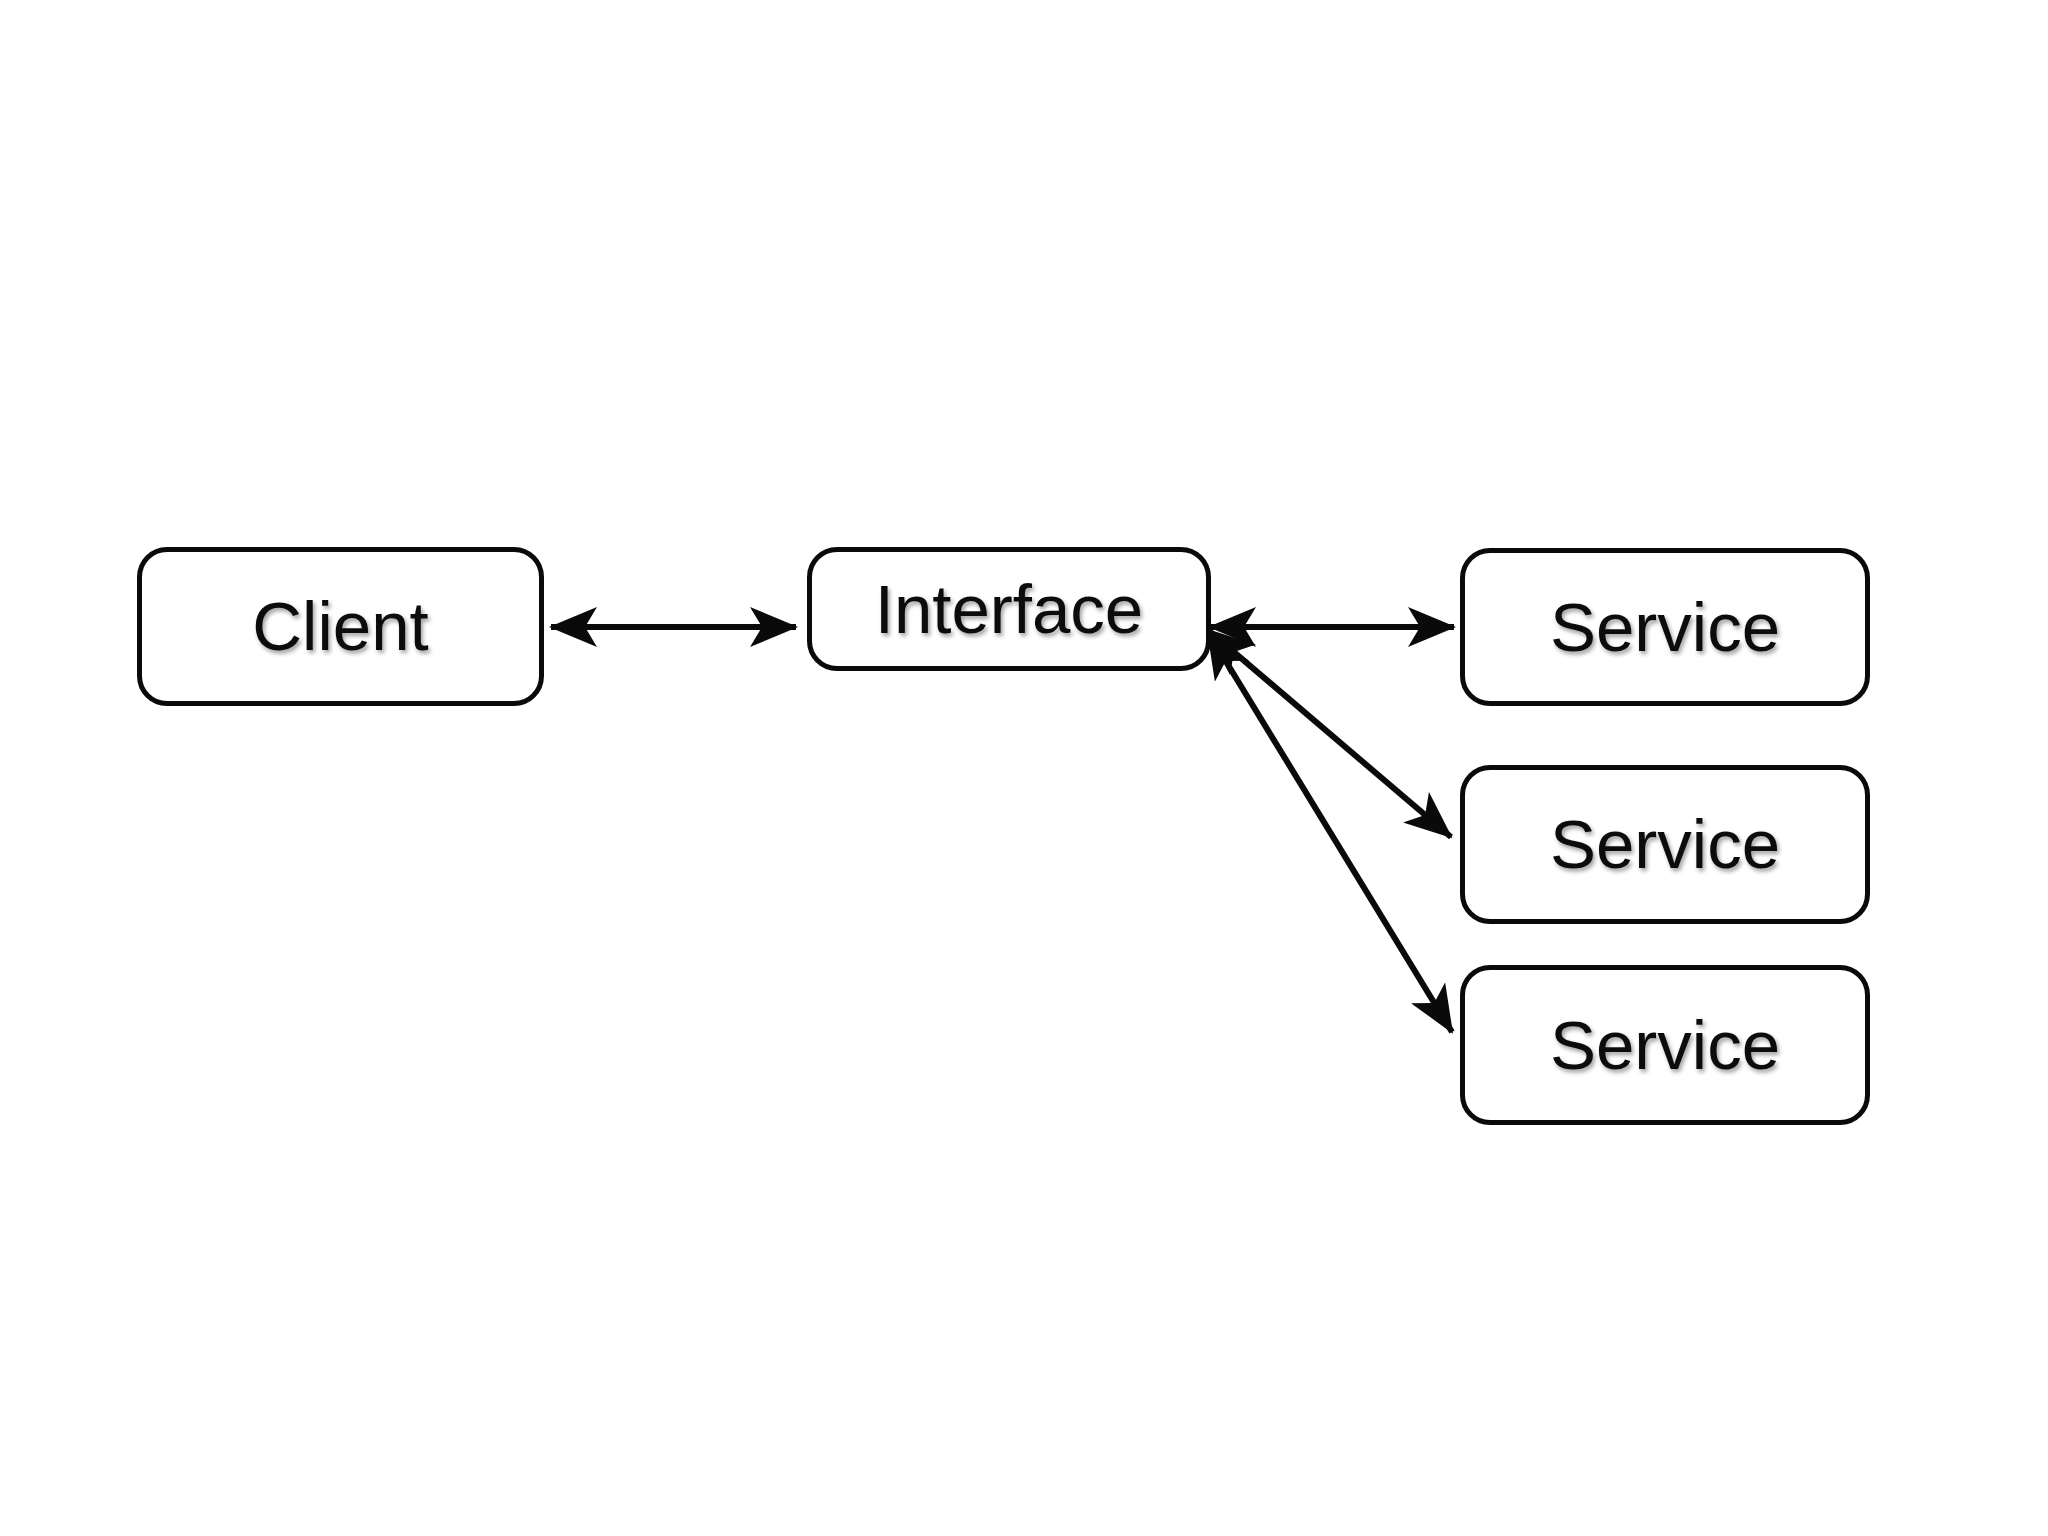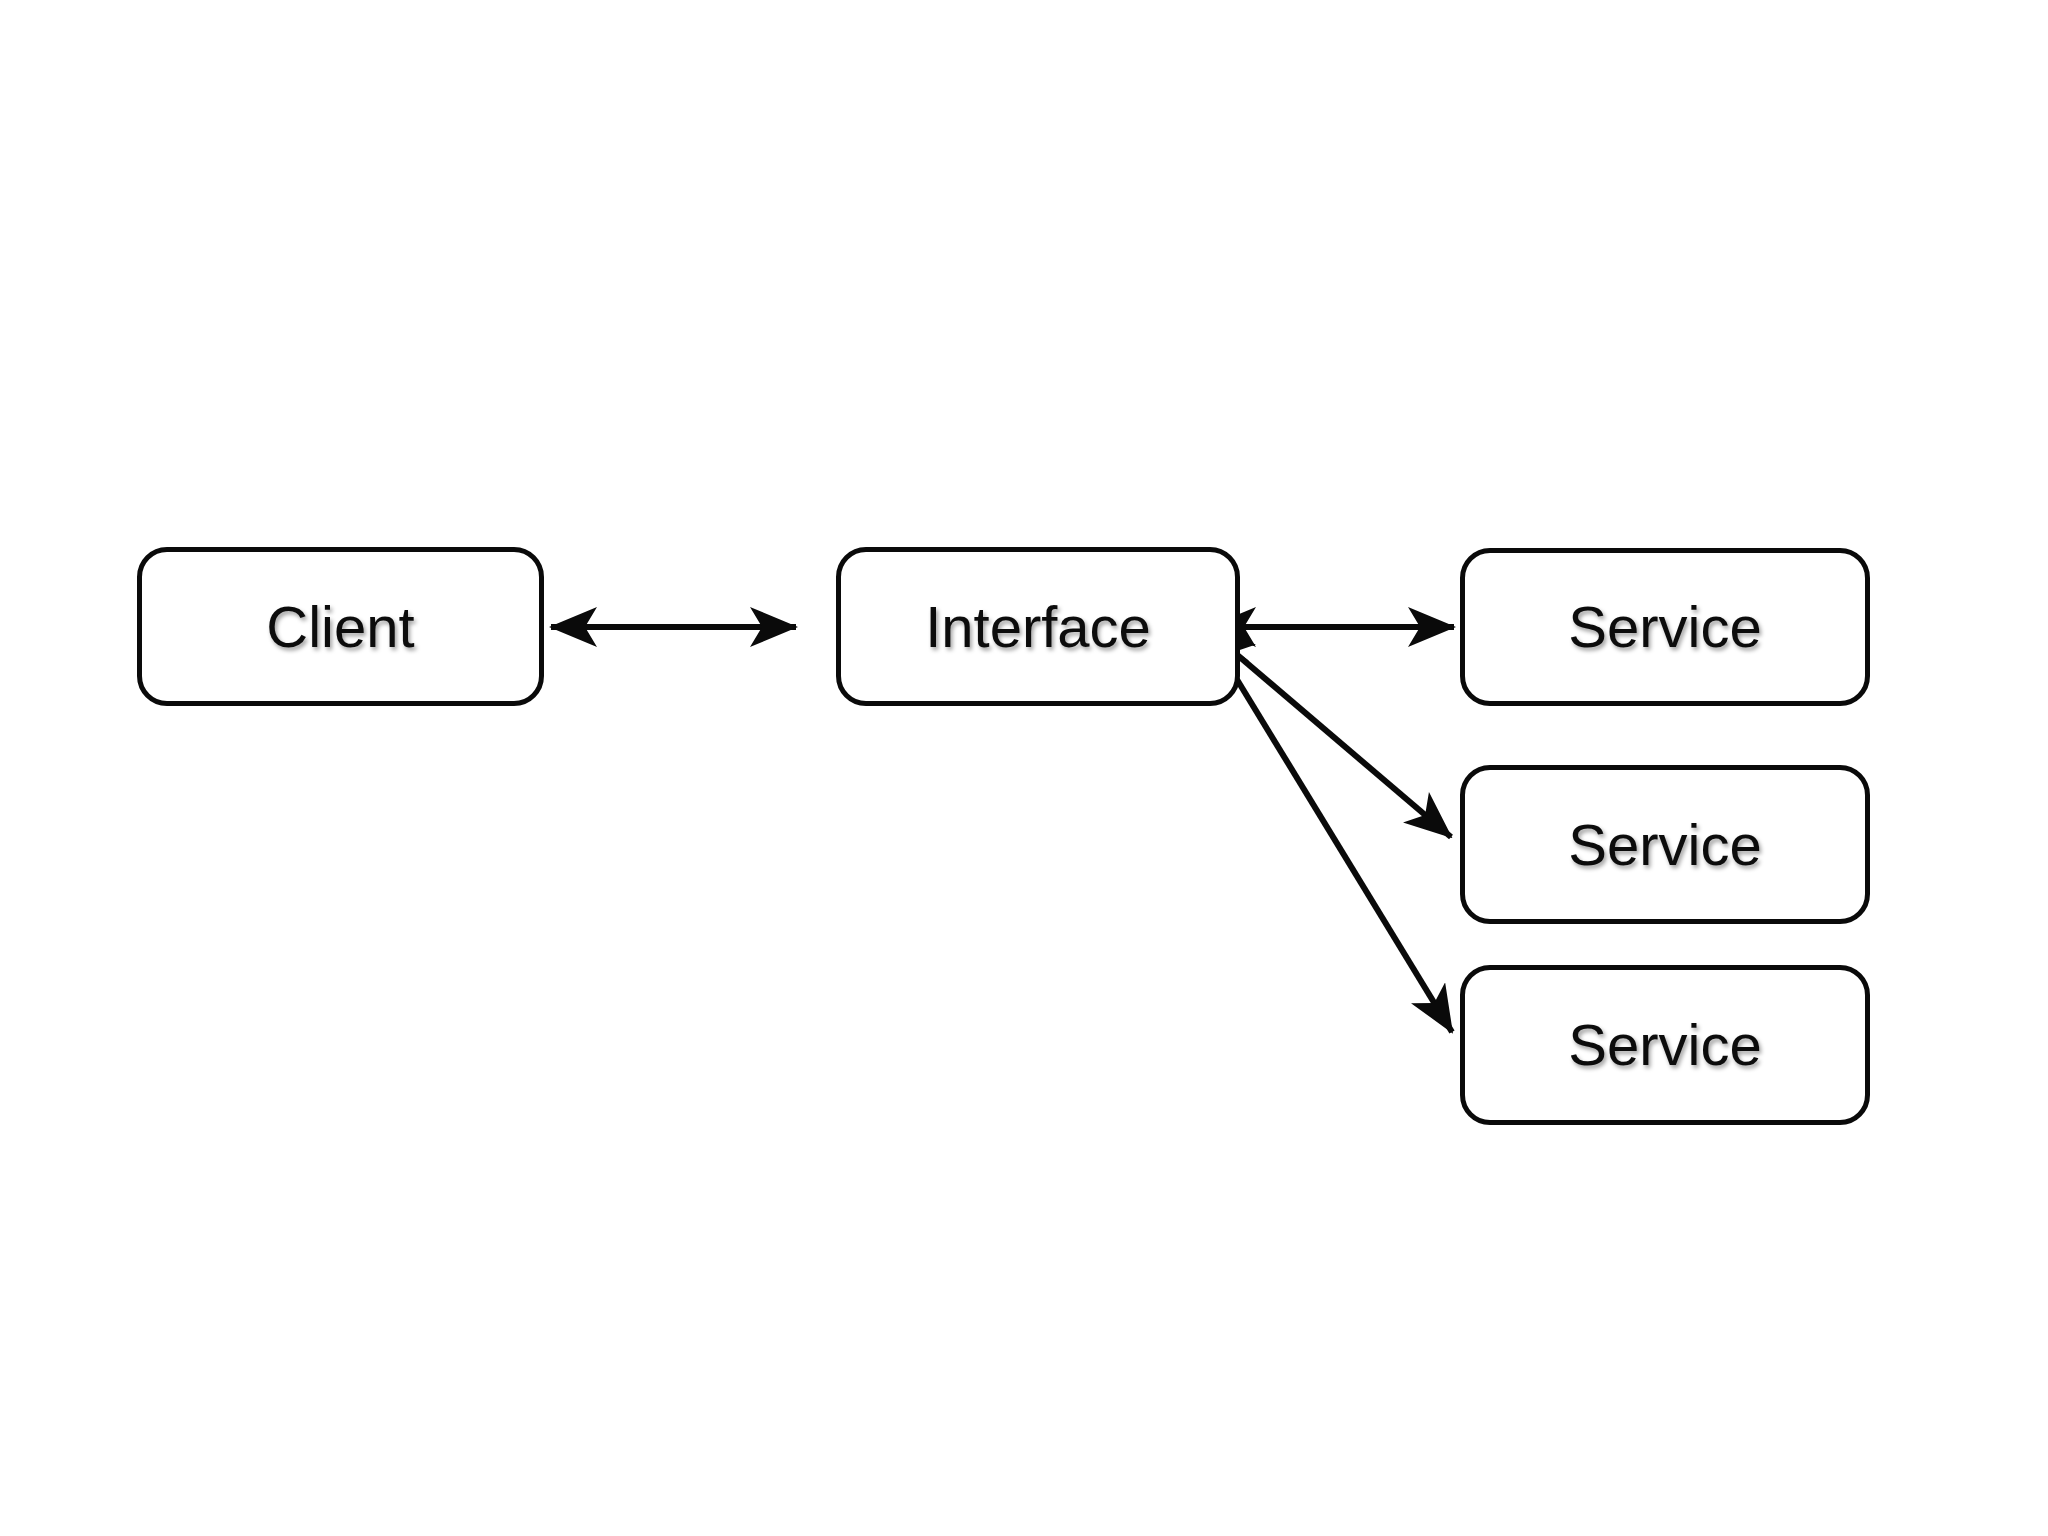--- a/index.html
+++ b/index.html
@@ -26,29 +26,29 @@
     position: absolute;
     box-sizing: border-box;
     background: #ffffff;
     border: 5px solid #0a0a0a;
     border-radius: 30px;
     display: flex;
     align-items: center;
     justify-content: center;
   }
   .node-label {
-    font-size: 58px;
+    font-size: 69px;
     line-height: 1;
     color: #0c0c0c;
     text-shadow: 2px 3px 4px rgba(0,0,0,0.38);
     letter-spacing: 0px;
     white-space: nowrap;
   }
   #node-client    { left: 137px;  top: 547px; width: 407px; height: 159px; }
-  #node-interface { left: 836px;  top: 547px; width: 404px; height: 159px; }
+  #node-interface { left: 807px;  top: 547px; width: 404px; height: 124px; }
   #node-service-1 { left: 1460px; top: 548px; width: 410px; height: 158px; }
   #node-service-2 { left: 1460px; top: 765px; width: 410px; height: 159px; }
   #node-service-3 { left: 1460px; top: 965px; width: 410px; height: 160px; }
 </style>
 </head>
 <body>
 
 <div class="canvas">
 
   <svg class="edges-layer" width="2048" height="1536" viewBox="0 0 2048 1536" xmlns="http://www.w3.org/2000/svg" aria-hidden="true">

